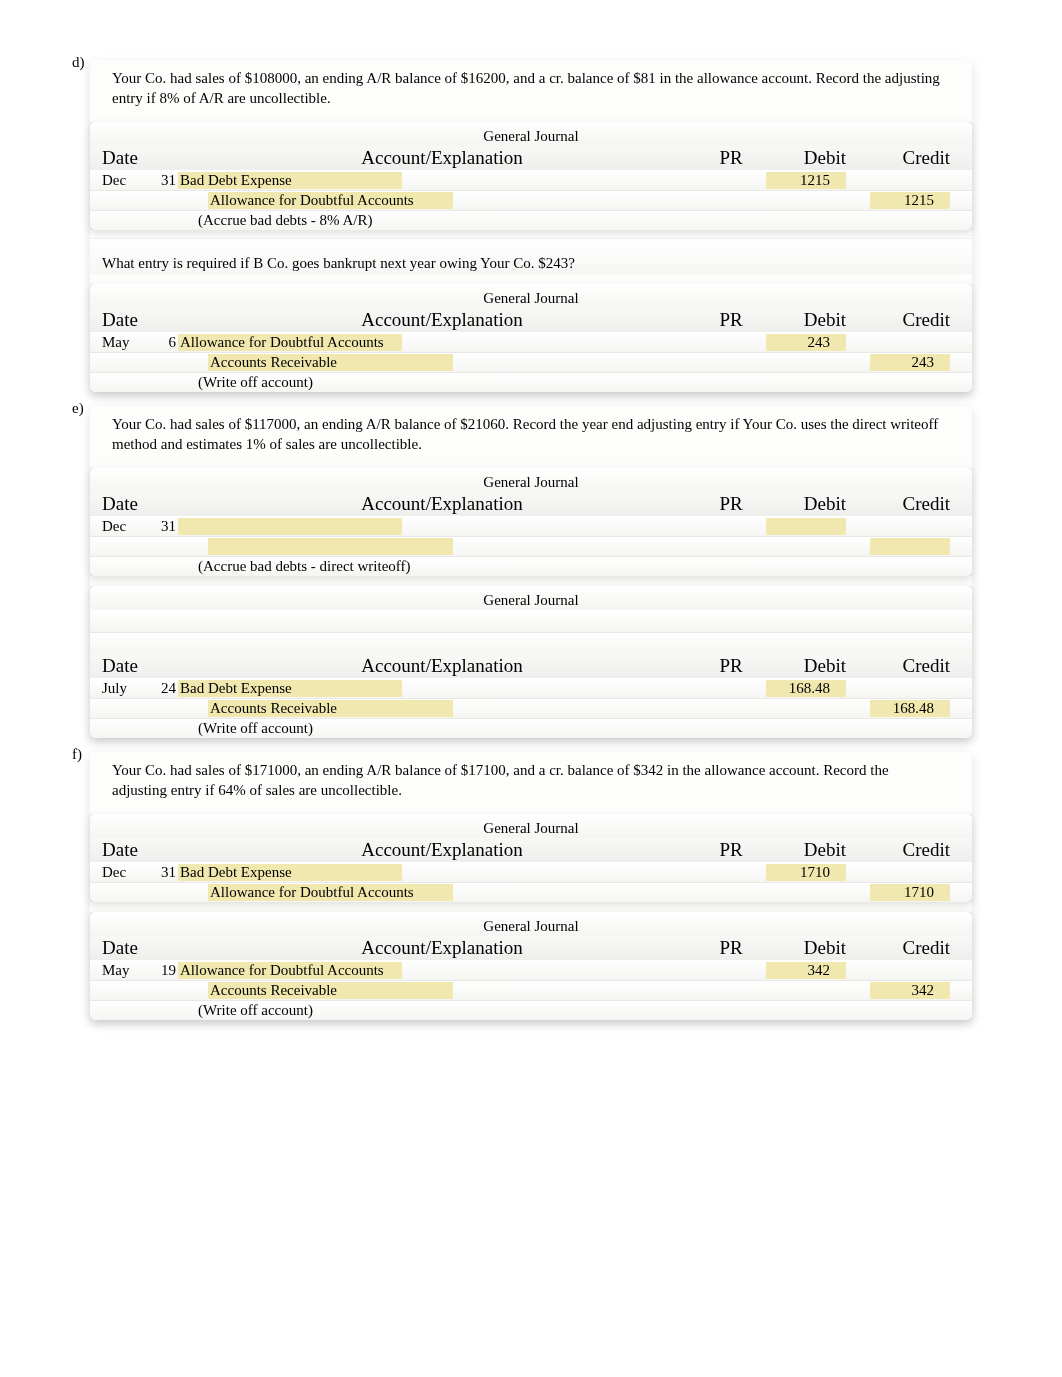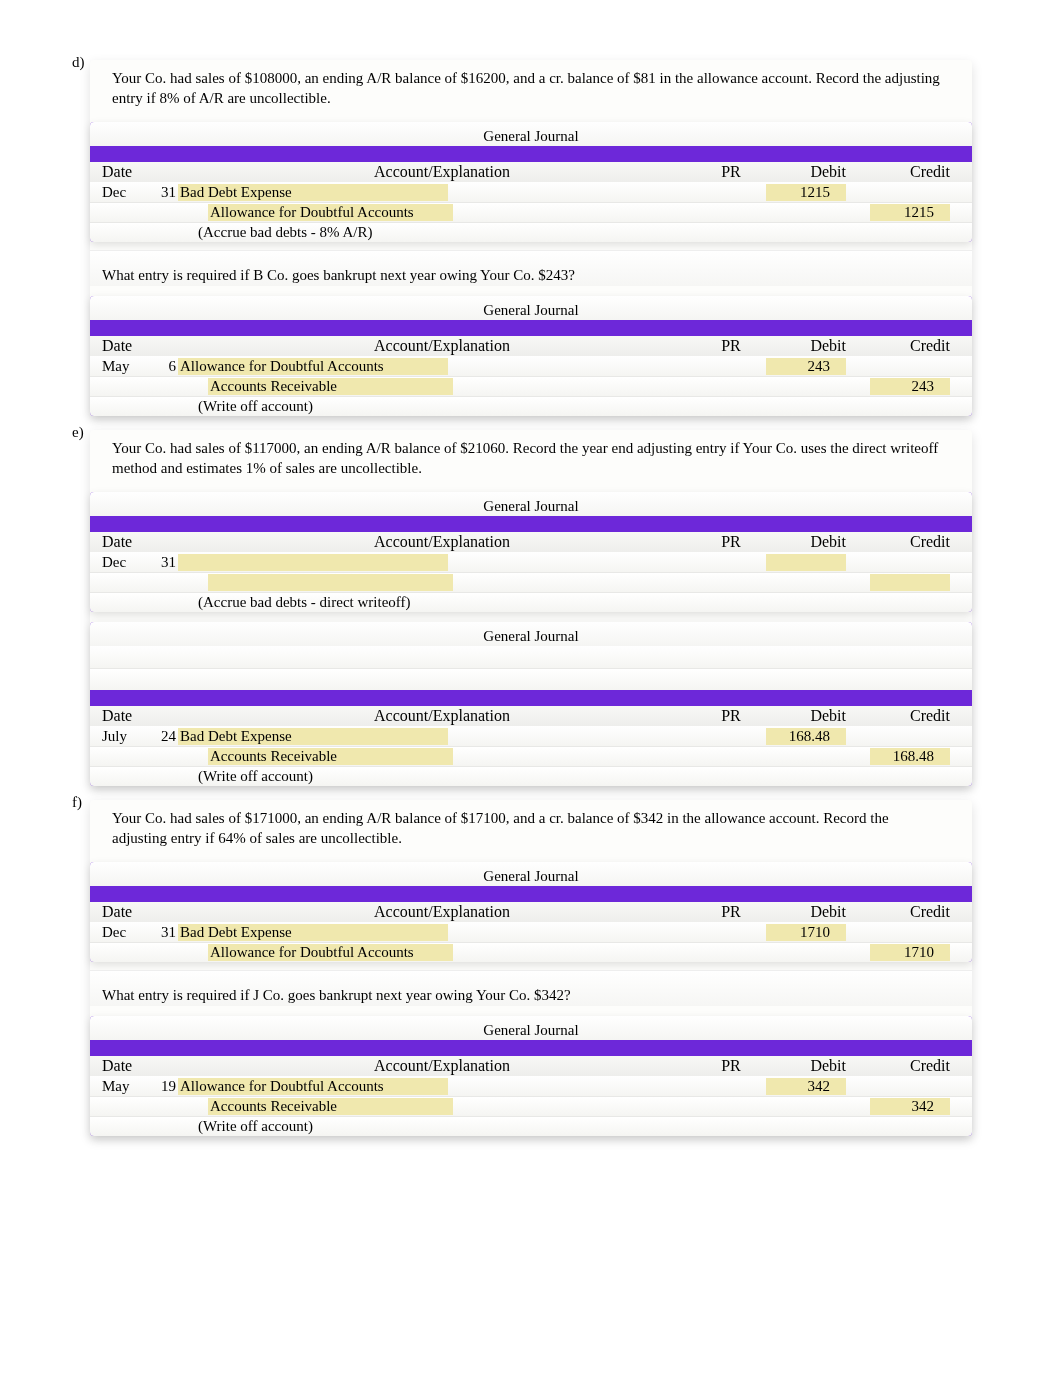--- a/index.html
+++ b/index.html
@@ -24,42 +24,41 @@
     position: absolute;
     left: -18px;
     top: -6px;
   }
   .prompt {
     padding: 4px 30px 4px 22px;
     line-height: 1.3;
   }
   .journal {
     margin: 10px 0 8px 0;
-    background: #6d28d9;
+    background: #ec4899;
     border-radius: 4px;
     box-shadow: 0 3px 8px rgba(0,0,0,0.12);
     overflow: hidden;
   }
   .gj-title {
     text-align: center;
     padding: 6px 0 1px 0;
     font-size: 15px;
     background: linear-gradient(#fff,#f5f5f3);
   }
   .row {
     display: flex;
     align-items: center;
     min-height: 20px;
     padding: 1px 12px;
     box-sizing: border-box;
   }
   .hdr {
     background: linear-gradient(#f8f8f6,#eeeeec);
-    font-size: 16px;
-    margin-top: 16px;
+    font-size: 19px;
   }
   .body-row {
     background: linear-gradient(#fff,#f5f5f2);
   }
   .body-row + .body-row { border-top: 1px solid #e8e8e6; }
   .c-date { width: 50px; flex: 0 0 50px; text-align: left; }
   .c-day { width: 24px; flex: 0 0 24px; text-align: right; padding-right: 2px;}
   .c-acct { flex: 1; text-align: center; }
   .c-acct-body { flex: 1; text-align: left; }
   .c-pr { width: 50px; flex: 0 0 50px; text-align: center; }
@@ -67,21 +66,21 @@
   .c-credit { width: 90px; flex: 0 0 90px; text-align: right; padding-right: 10px;}
   .memo { padding-left: 20px; margin-top: 32px; }
   .answer-fill {
     background: #f0e8ae;
     display: inline-block;
     min-height: 16px;
     width: 100%;
     box-sizing: border-box;
     padding: 0 4px;
   }
-  .answer-acct1 { width: 270px; padding-left:2px;}
+  .answer-acct1 { width: 224px; padding-left:2px;}
   .answer-acct2 { width: 245px; margin-left:30px; padding-left:2px;}
   .num-fill { text-align: right; width: 80px; padding-right: 16px;}
   .subq {
     padding: 16px 12px 2px 12px;
     background: linear-gradient(#fff,#f6f6f4);
     border-top: 1px solid #eee;
     font-family: Liberation Serif, serif;
   }
   .outer-card {
     box-shadow: 0 4px 12px rgba(0,0,0,0.12);
@@ -274,21 +273,20 @@
         </div>
         <div class="row body-row">
           <div class="c-date"></div>
           <div class="c-day"></div>
           <div class="c-acct-body"><span class="answer-fill answer-acct2">Allowance for Doubtful Accounts</span></div>
           <div class="c-pr"></div>
           <div class="c-debit"></div>
           <div class="c-credit"><span class="answer-fill num-fill">1710</span></div>
         </div>
       </div>
-      <div class="subq">What entry is required if J Co. goes bankrupt next year owing Your Co. $342?</div>
       <div class="journal">
         <div class="gj-title">General Journal</div>
         <div class="row hdr">
           <div class="c-date">Date</div>
           <div class="c-day"></div>
           <div class="c-acct">Account/Explanation</div>
           <div class="c-pr">PR</div>
           <div class="c-debit">Debit</div>
           <div class="c-credit">Credit</div>
         </div>

